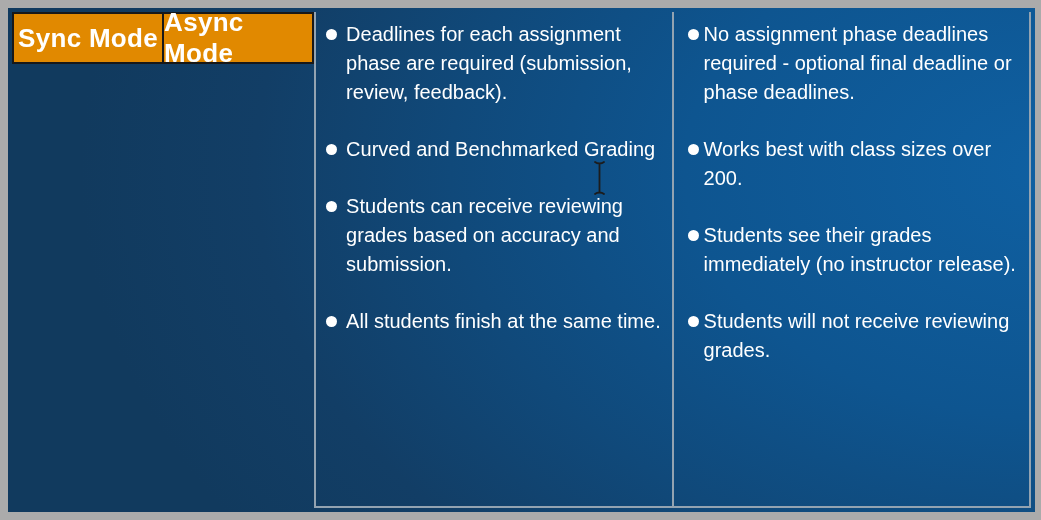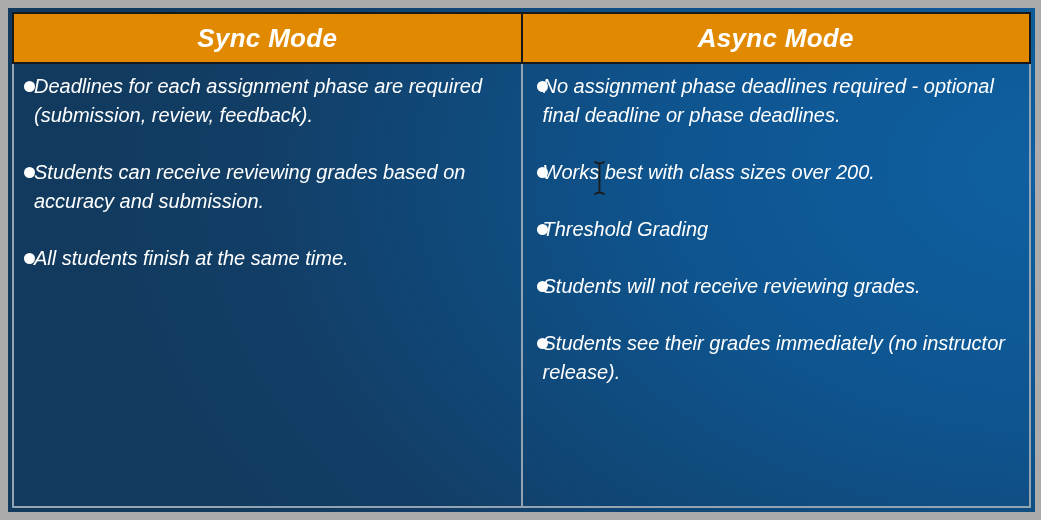--- a/index.html
+++ b/index.html
@@ -15,23 +15,22 @@
     left: 8px; top: 8px;
     width: 1027px; height: 504px;
     background: radial-gradient(95% 130% at 102% 32%,
                 #0f60a2 0%, #0e5590 38%, #10497a 62%, #123e66 82%, #113a5e 100%);
     box-sizing: border-box;
   }
   .table {
     position: absolute;
     inset: 4px;
     display: flex;
-    flex-direction: column;
+    flex-direction: row;
     box-sizing: border-box;
-    font-style: italic;
   }
   .header-row {
     flex: none;
     height: 52px;
     display: flex;
     background: #E18900;
     border: 2px solid #181818;
     box-sizing: border-box;
   }
   .header-cell {
@@ -59,21 +58,21 @@
     padding: 8px 4px 0 0;
     overflow: hidden;
   }
   .body-cell.first { border-right: 2px solid #93A3B1; }
   ul.bullets {
     list-style: none;
     margin: 0; padding: 0;
   }
   ul.bullets li {
     position: relative;
-    padding-left: 20px;
+    padding-left: 30px;
     margin-bottom: 28px;
     color: #FFFFFF;
     font-size: 20px;
     line-height: 29px;
   }
   ul.bullets li::before {
     content: "";
     position: absolute;
     left: 10px; top: 9px;
     width: 11px; height: 11px;
@@ -97,31 +96,31 @@
 
     <div class="header-row">
       <div class="header-cell first">Sync Mode</div>
       <div class="header-cell">Async Mode</div>
     </div>
 
     <div class="body-row">
       <div class="body-cell first">
         <ul class="bullets">
             <li>Deadlines for each assignment phase are required (submission, review, feedback).</li>
+            <li>Curved and Benchmarked Grading</li>
             <li>Students can receive reviewing grades based on accuracy and submission.</li>
             <li>All students finish at the same time.</li>
           </ul>
       </div>
       <div class="body-cell col-right">
         <ul class="bullets">
             <li>No assignment phase deadlines required - optional final deadline or phase deadlines.</li>
             <li>Works best with class sizes over 200.</li>
-            <li>Threshold Grading</li>
+            <li>Students see their grades immediately (no instructor release).</li>
             <li>Students will not receive reviewing grades.</li>
-            <li>Students see their grades immediately (no instructor release).</li>
           </ul>
       </div>
     </div>
 
   </div>
 </div>
 
 <svg class="cursor" viewBox="0 0 13 36" xmlns="http://www.w3.org/2000/svg">
   <path d="M2 2 C4.5 4 8.5 4 11 2 M6.5 3.5 L6.5 32.5 M2 34 C4.5 32 8.5 32 11 34" stroke="#1c1c1c" stroke-width="1.8" fill="none" stroke-linecap="round"></path>
 </svg>

